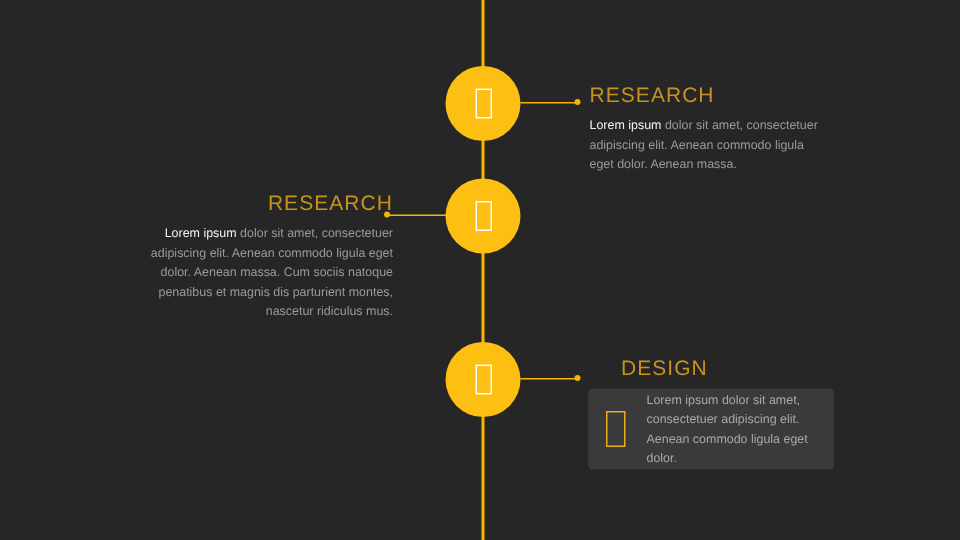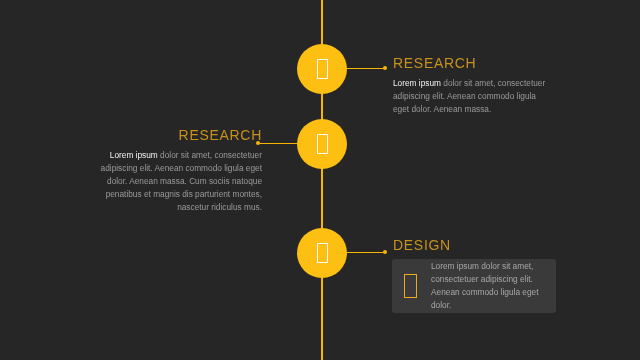--- a/index.html
+++ b/index.html
@@ -91,21 +91,21 @@
     line-height: 1.55;
     margin: 0;
   }
   .body-text .lead {
     color: #f2f2f2;
     font-weight: normal;
   }
 
   #block-research { left: 393px; top: 56px; width: 160px; text-align: left; }
   #block-concept  { left: 96px;  top: 128px; width: 166px; text-align: right; }
-  #block-design   { left: 393px; top: 238px; width: 168px; text-align: left; }
+  #block-design   { left: 414px; top: 238px; width: 168px; text-align: left; }
 
   
   .card {
     position: absolute;
     left: 392px;
     top: 259px;
     width: 164px;
     height: 54px;
     background: #3a3a3a;
     border-radius: 3px;

